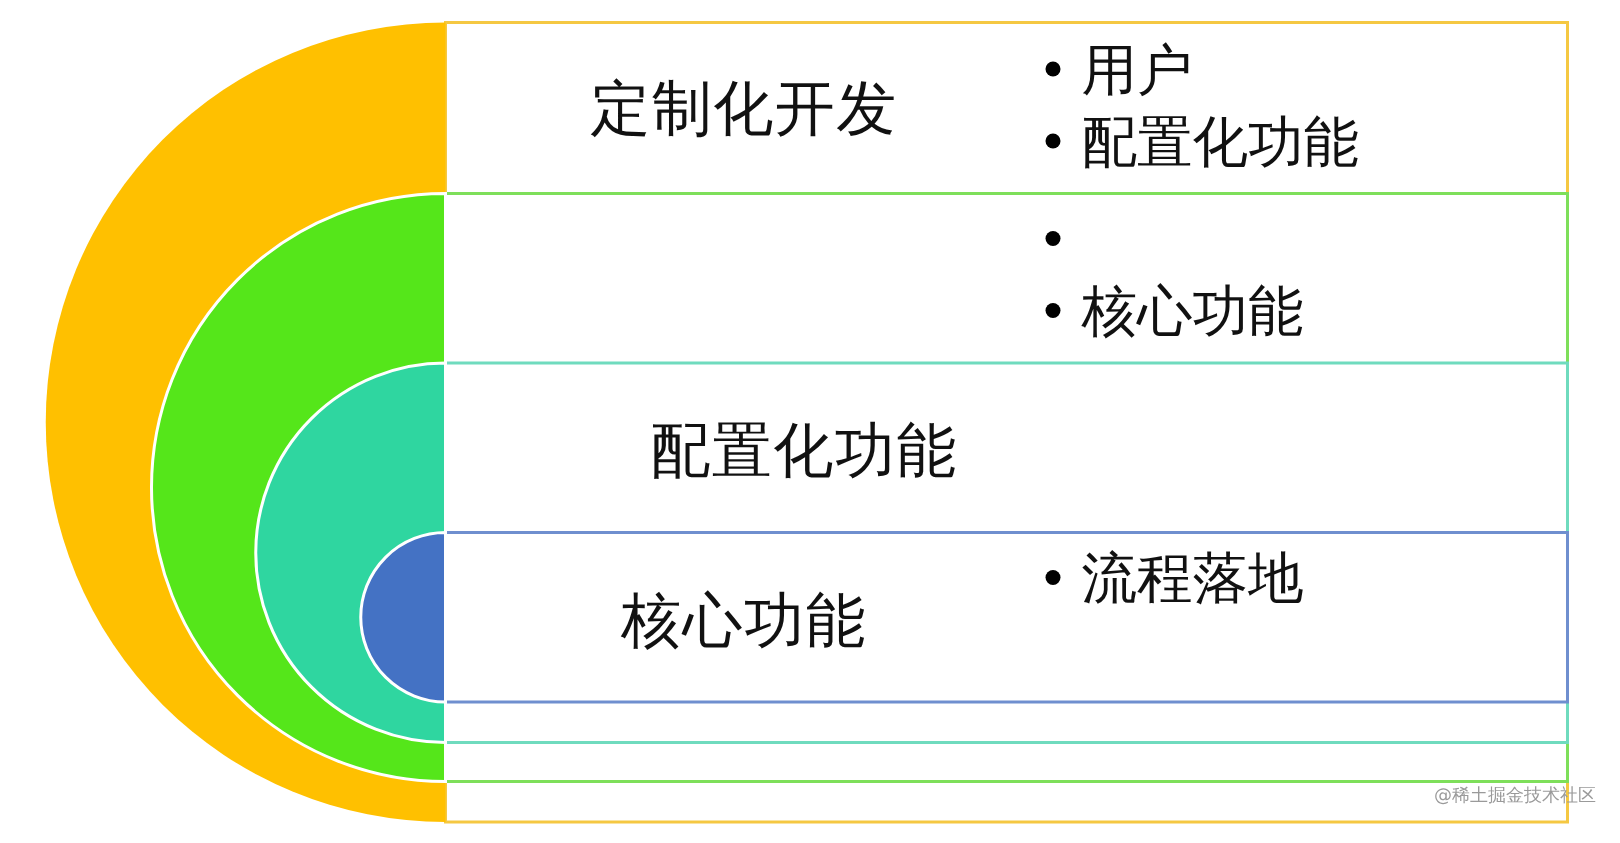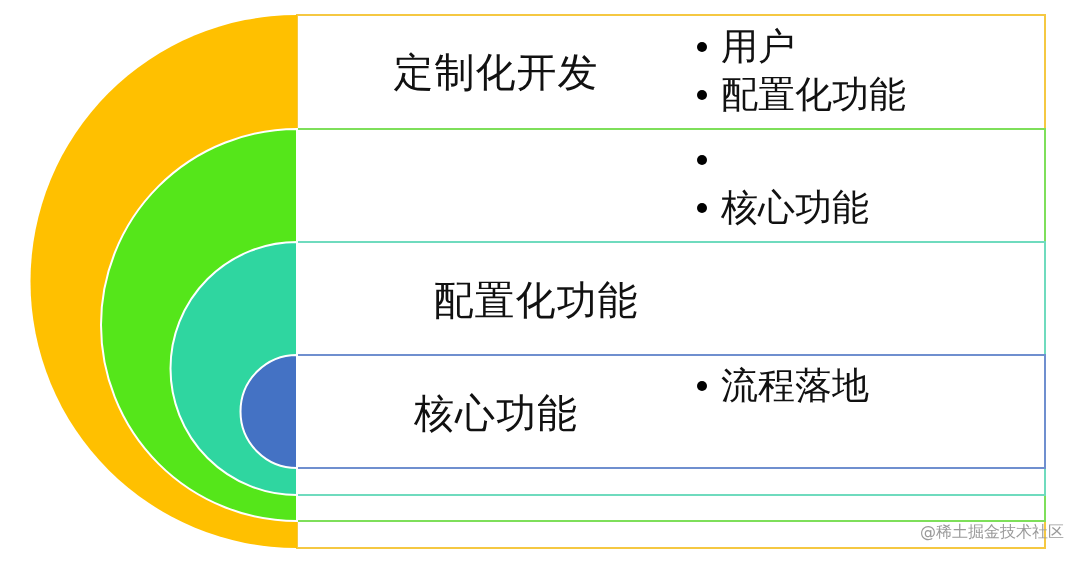--- a/index.html
+++ b/index.html
@@ -6,21 +6,21 @@
     body { width: 1080px; height: 562px; position: relative; overflow: hidden;
            font-family: "DejaVu Serif", "Liberation Serif", serif; }
     #diagram { position: absolute; left: 0; top: 0; width: 1080px; height: 562px; }
     .row { position: absolute; left: 311px; width: 748px; box-sizing: border-box; }
     .row-label { position: absolute; left: 0; width: 370px; text-align: center;
                  font-size: 40px; color: #111; letter-spacing: 1px; }
     .bullets { position: absolute; left: 386px; margin: 0; padding: 0; list-style: none; }
     .bullets li { font-size: 37px; color: #111; height: 48px; line-height: 48px; white-space: nowrap; }
     .bullet-dot { display: inline-block; width: 10px; height: 10px; border-radius: 50%;
                   background: #000; margin-right: 14px; vertical-align: middle; position: relative; top: -3px; }
-    .watermark { position: absolute; right: 16px; top: 522px; font-size: 16px; color: #9a9a9a;
+    .watermark { position: absolute; right: 16px; top: 522px; font-size: 12px; color: #9a9a9a;
                  font-family: "DejaVu Sans", "Liberation Sans", sans-serif; }
   </style>
 </head>
 <body>
 
 <div id="diagram">
   <svg width="1080" height="562" viewBox="0 0 1080 562" style="position:absolute;left:0;top:0;">
 
     <rect x="297" y="15" width="748" height="533" fill="#ffffff" stroke="#F5C842" stroke-width="2"></rect>
     <rect x="297" y="129" width="748" height="392" fill="none" stroke="#7EDF5A" stroke-width="2"></rect>

